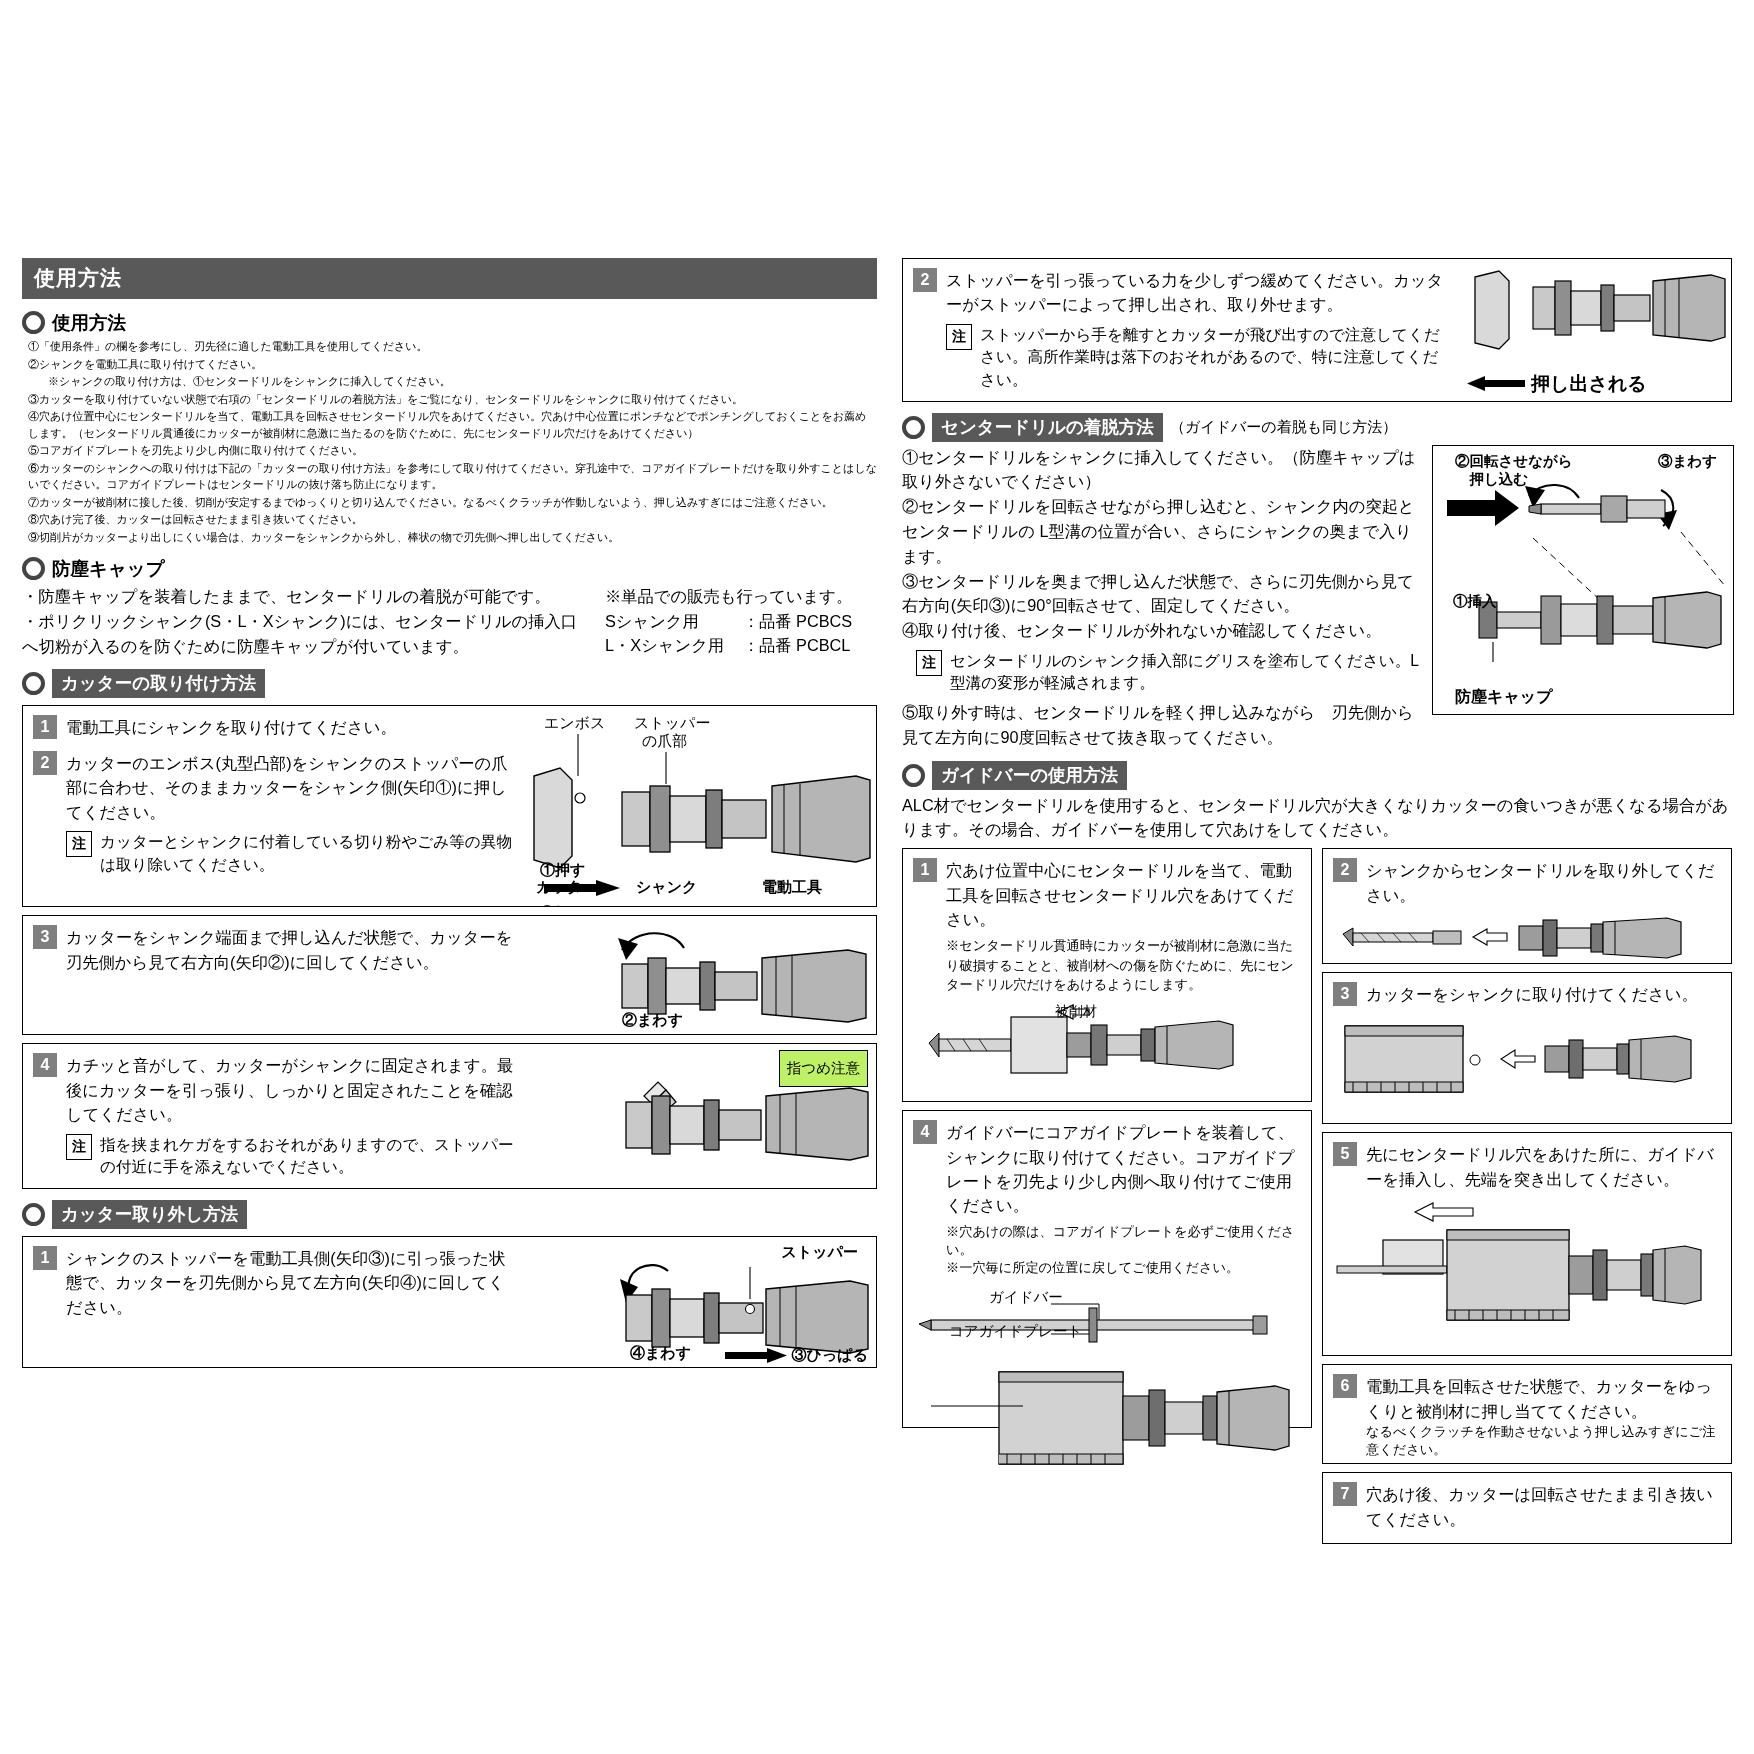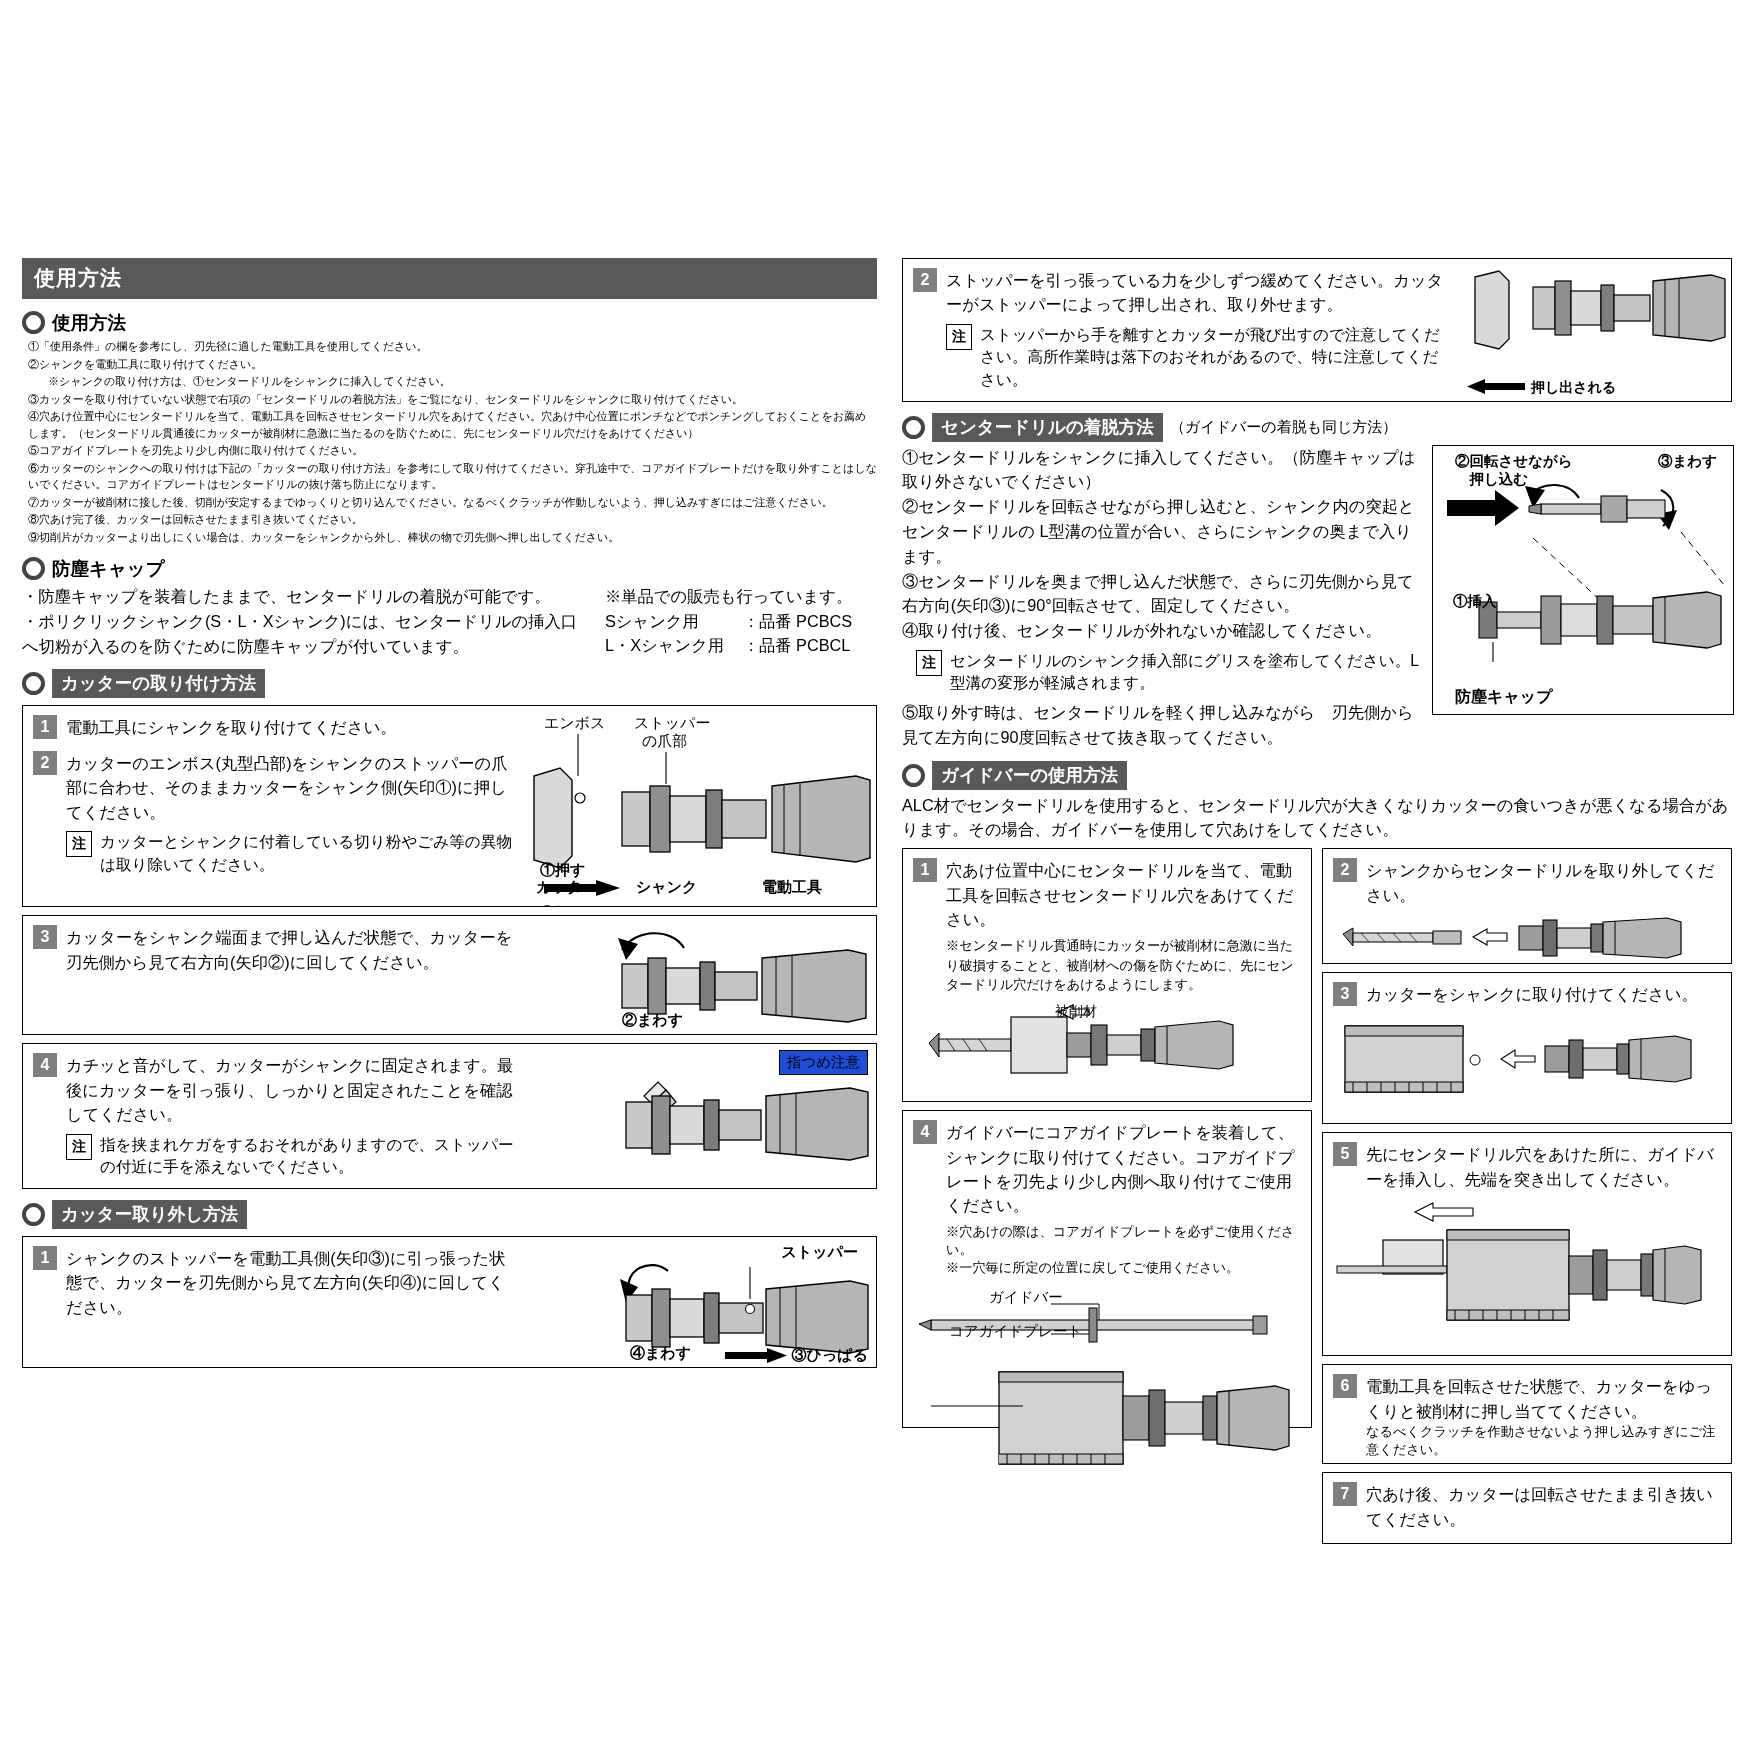--- a/index.html
+++ b/index.html
@@ -56,21 +56,21 @@
   .noteicon{
     flex:none;width:24px;height:24px;border:1.6px solid #000;font-size:14px;font-weight:bold;
     display:flex;align-items:center;justify-content:center;margin-right:8px;background:#fff;
   }
   .notetext{flex:1;font-size:15.6px;line-height:1.45;}
 
   .artbox{position:relative;}
   svg{display:block;}
 
   .boxcap{
-    border:1.4px solid #000;padding:2px 7px;font-size:14.5px;display:inline-block;background:#1d4ed8;
+    border:1.4px solid #000;padding:8px 7px;font-size:14.5px;display:inline-block;background:#bef264;
   }
 </style>
 </head>
 <body>
 
 <div id="page">
   <div class="sheet">
 
     <div class="col colL">
 
@@ -321,21 +321,21 @@
               <path d="M16 18 L40 12 L50 22 L50 80 L40 90 L16 84 Z" fill="#d9d9d9" stroke="#000" stroke-width="1.3"></path>
               <rect x="74" y="28" width="22" height="42" fill="#c9c9c9" stroke="#000" stroke-width="1.2"></rect>
               <rect x="96" y="22" width="16" height="54" fill="#8f8f8f" stroke="#000" stroke-width="1.2"></rect>
               <rect x="112" y="32" width="30" height="34" fill="#d9d9d9" stroke="#000" stroke-width="1.2"></rect>
               <rect x="142" y="26" width="13" height="46" fill="#7d7d7d" stroke="#000" stroke-width="1.2"></rect>
               <rect x="155" y="36" width="36" height="26" fill="#c4c4c4" stroke="#000" stroke-width="1.2"></rect>
               <path d="M194 22 L252 16 L266 20 L266 78 L252 82 L194 76 Z" fill="#b5b5b5" stroke="#000" stroke-width="1.3"></path>
               <line x1="206" y1="21" x2="206" y2="77" stroke="#000" stroke-width="1"></line>
               <line x1="220" y1="20" x2="220" y2="78" stroke="#000" stroke-width="1"></line>
             </svg>
-            <div style="position:absolute;left:8px;bottom:4px;font-size:14px;font-weight:bold;display:flex;align-items:flex-start;gap:6px;">
+            <div style="position:absolute;left:8px;bottom:4px;font-size:19px;font-weight:bold;display:flex;align-items:center;gap:6px;">
               <svg width="58" height="15" viewBox="0 0 58 15">
                   <path d="M58 4 L18 4 L18 0 L0 7.5 L18 15 L18 11 L58 11 Z" fill="#000"></path>
                 </svg>
               <span>押し出される</span>
             </div>
           </div>
         </div>
       </div>
 
       <div class="bullet-head tag">

